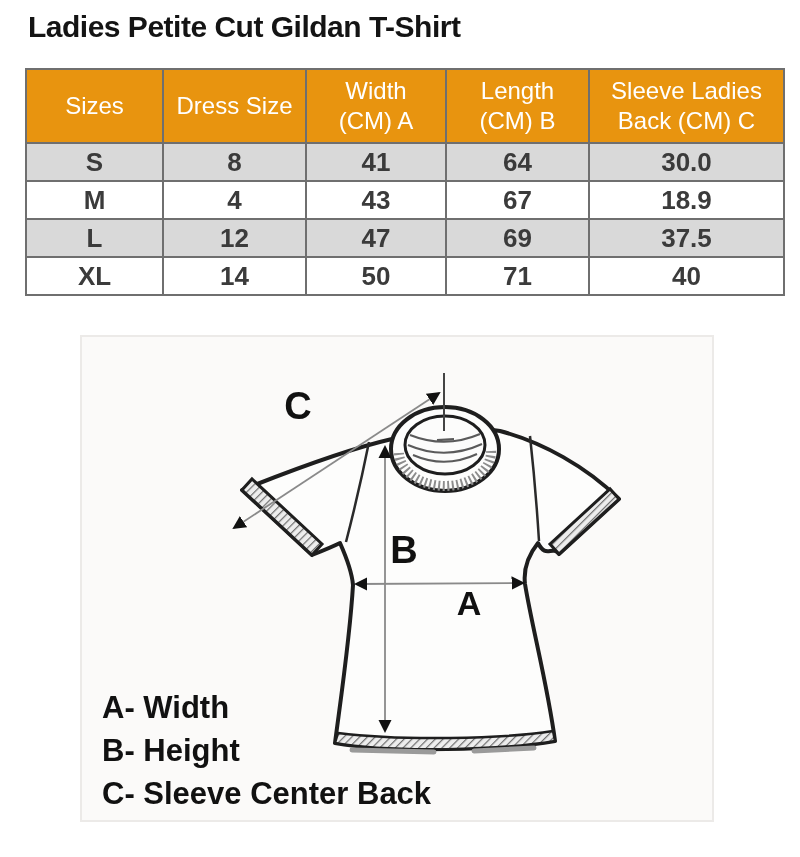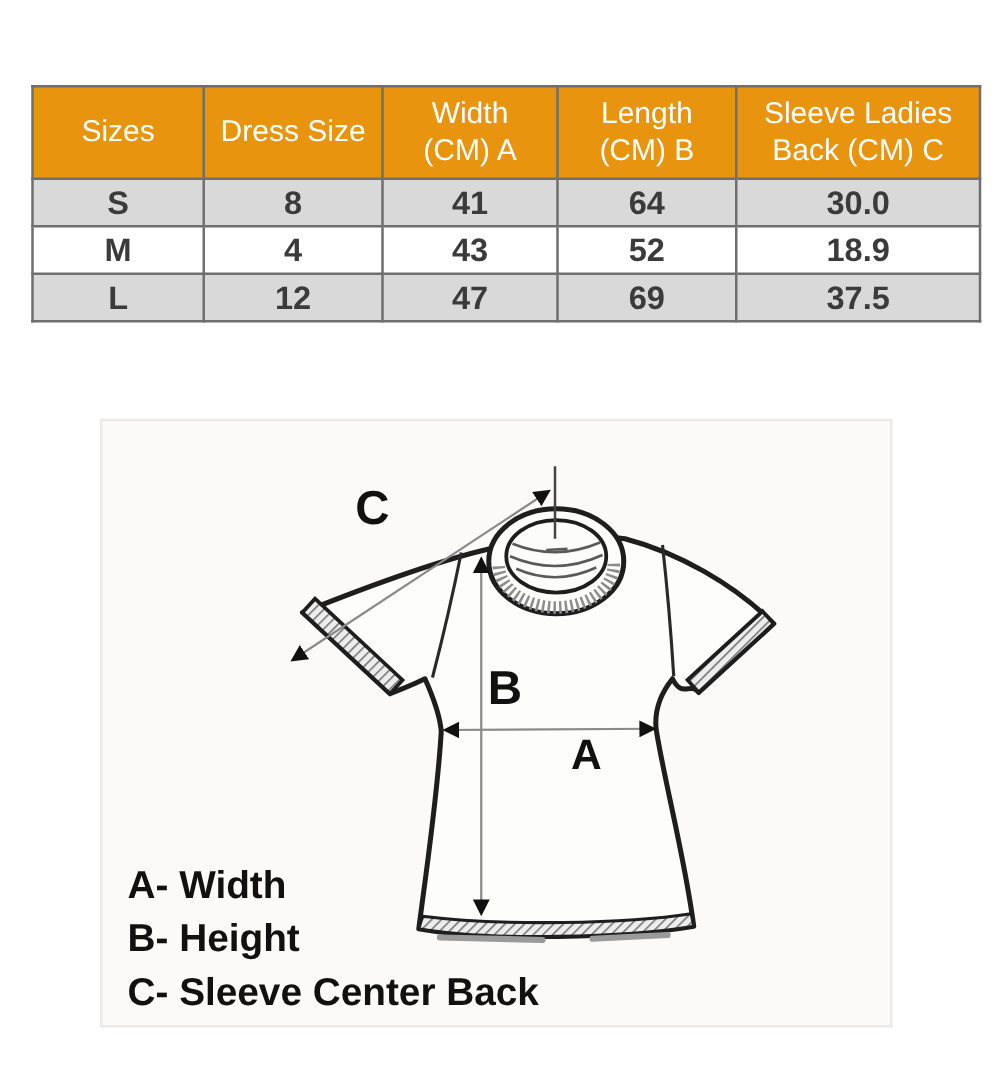--- a/index.html
+++ b/index.html
@@ -81,20 +81,21 @@
     font-family: "Liberation Sans", sans-serif;
     font-weight: bold;
     fill: #111111;
   }
 </style>
 </head>
 <body>
 
 <div class="page">
 
+  <h1 class="page-title">Ladies Petite Cut Gildan T-Shirt</h1>
 
   <table class="size-table">
     <colgroup>
       <col style="width:137px">
         <col style="width:143px">
         <col style="width:140px">
         <col style="width:143px">
         <col style="width:195px">
     </colgroup>
     <thead>
@@ -126,29 +127,36 @@
         <td>S</td>
         <td>8</td>
         <td>41</td>
         <td>64</td>
         <td>30.0</td>
       </tr>
       <tr class="even">
         <td>M</td>
         <td>4</td>
         <td>43</td>
-        <td>52</td>
+        <td>67</td>
         <td>18.9</td>
       </tr>
       <tr class="odd">
         <td>L</td>
         <td>12</td>
         <td>47</td>
         <td>69</td>
         <td>37.5</td>
+      </tr>
+      <tr class="even">
+        <td>XL</td>
+        <td>14</td>
+        <td>50</td>
+        <td>71</td>
+        <td>40</td>
       </tr>
     </tbody>
   </table>
 
   <div class="diagram-box">
     <svg viewBox="0 0 630 483">
       <defs>
         <pattern id="hatch" width="5.5" height="5.5" patternUnits="userSpaceOnUse" patternTransform="rotate(45)">
           <rect width="5.5" height="5.5" fill="#ededed"></rect>
           <line x1="0" y1="0" x2="0" y2="5.5" stroke="#6f6f6f" stroke-width="2.4"></line>

